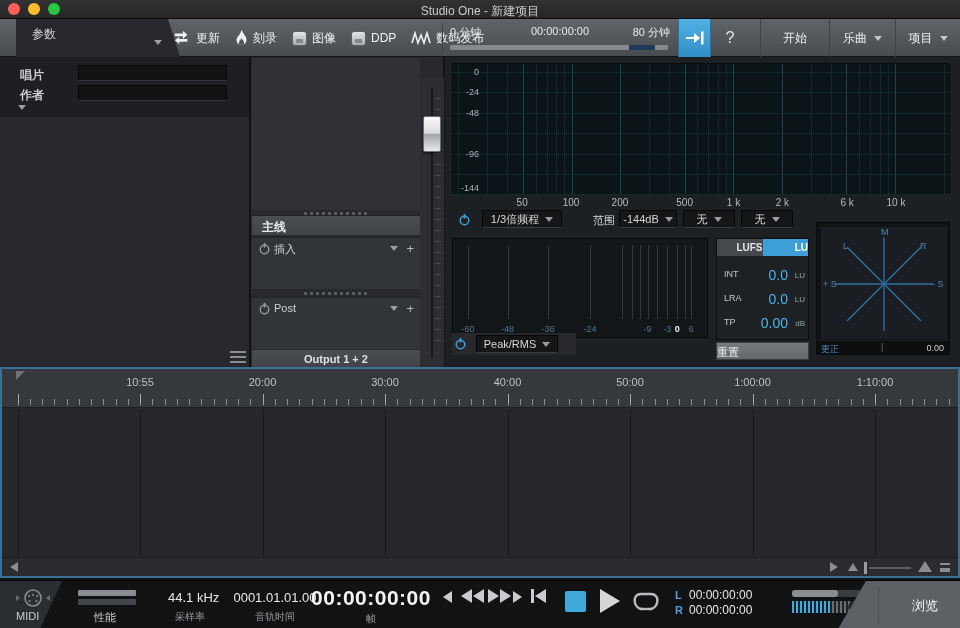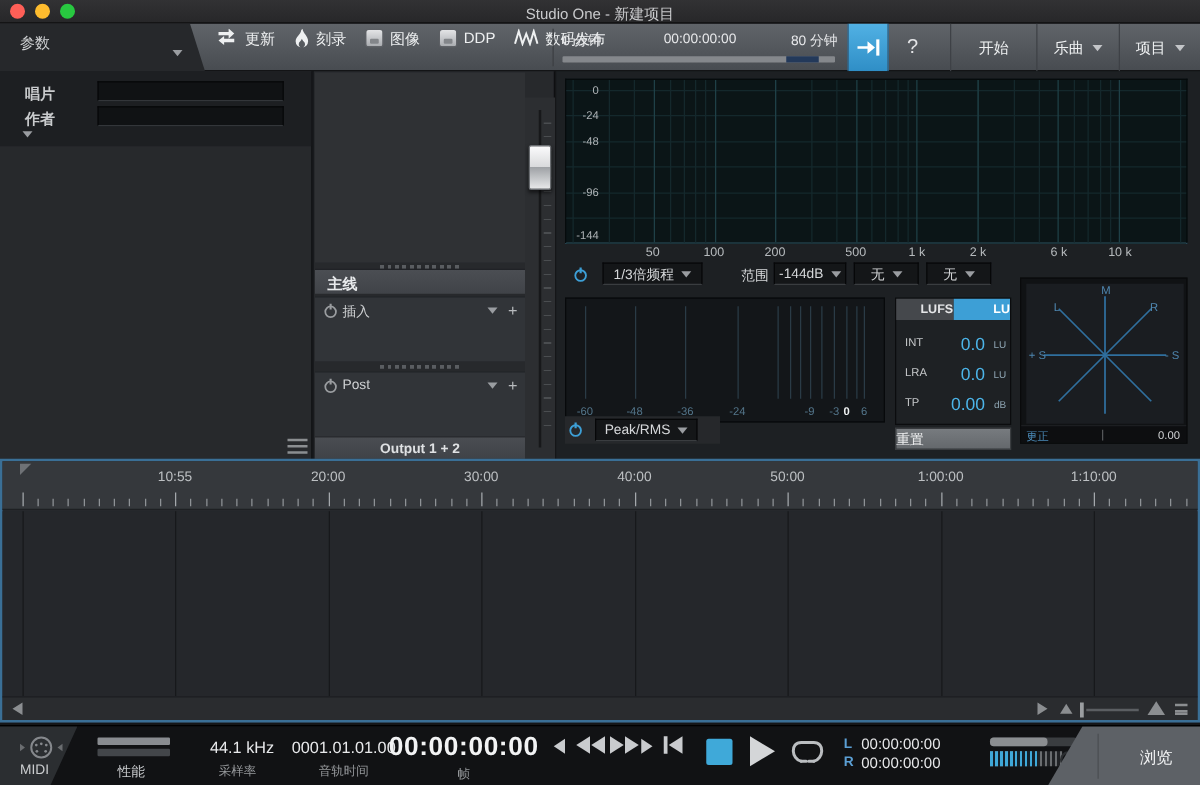--- a/index.html
+++ b/index.html
@@ -14,25 +14,25 @@
               border-bottom:1px solid #0a0a0b; }
   .tl { width:12px; height:12px; border-radius:50%; top:3px; }
   .tl.red { left:8px; background:#ff5f57; }
   .tl.yel { left:28px; background:#febc2e; }
   .tl.grn { left:48px; background:#28c840; }
   .win-title { left:0; right:0; top:3px; text-align:center; font-size:12px; color:#c9cacc; }
 
   
   .toolbar { left:0; top:19px; width:960px; height:38px;
              background:linear-gradient(#606469,#484c51); border-bottom:1px solid #131416; }
-  .params-pane { left:0; top:0; width:164px; height:38px; background:#26282b;
+  .params-pane { left:16px; top:0; width:164px; height:38px; background:#26282b;
                  clip-path:polygon(0 0,152px 0,164px 100%,0 100%); }
   .params-label { left:16px; top:7px; font-size:12px; color:#cfd1d3; }
   .tb-btn-row { left:170px; top:0; height:38px; display:flex; align-items:center; gap:9px; }
-  .tb-btn { display:flex; gap:5px; font-size:12px; color:#eef0f1; padding:4px 3px; height:38px; }
+  .tb-btn { display:flex; align-items:center; gap:5px; font-size:12px; color:#eef0f1; padding:4px 3px; height:38px; }
   .disk-icon { width:15px; height:15px; border-radius:3px; background:linear-gradient(#e3e4e6,#a9acb0);
                border:1px solid #5d6065; position:relative; }
   .disk-icon::after { content:""; position:absolute; left:3px; right:3px; bottom:2px; height:4px;
                       background:#83868a; border-radius:1px; }
   .tb-sep { top:4px; width:1px; height:30px; background:#3c3f43; }
   .time-pane { left:448px; top:0; width:224px; height:38px; }
   .time-pane .t0 { position:absolute; left:2px; top:6px; font-size:11px; color:#e8e9eb; }
   .time-pane .tc { position:absolute; left:0; right:0; top:6px; text-align:center; font-size:11px; color:#e8e9eb; }
   .time-pane .t1 { position:absolute; right:2px; top:6px; font-size:11px; color:#e8e9eb; }
   .time-bar { position:absolute; left:2px; right:4px; top:26px; height:5px; background:#85888c; border-radius:1px; }

